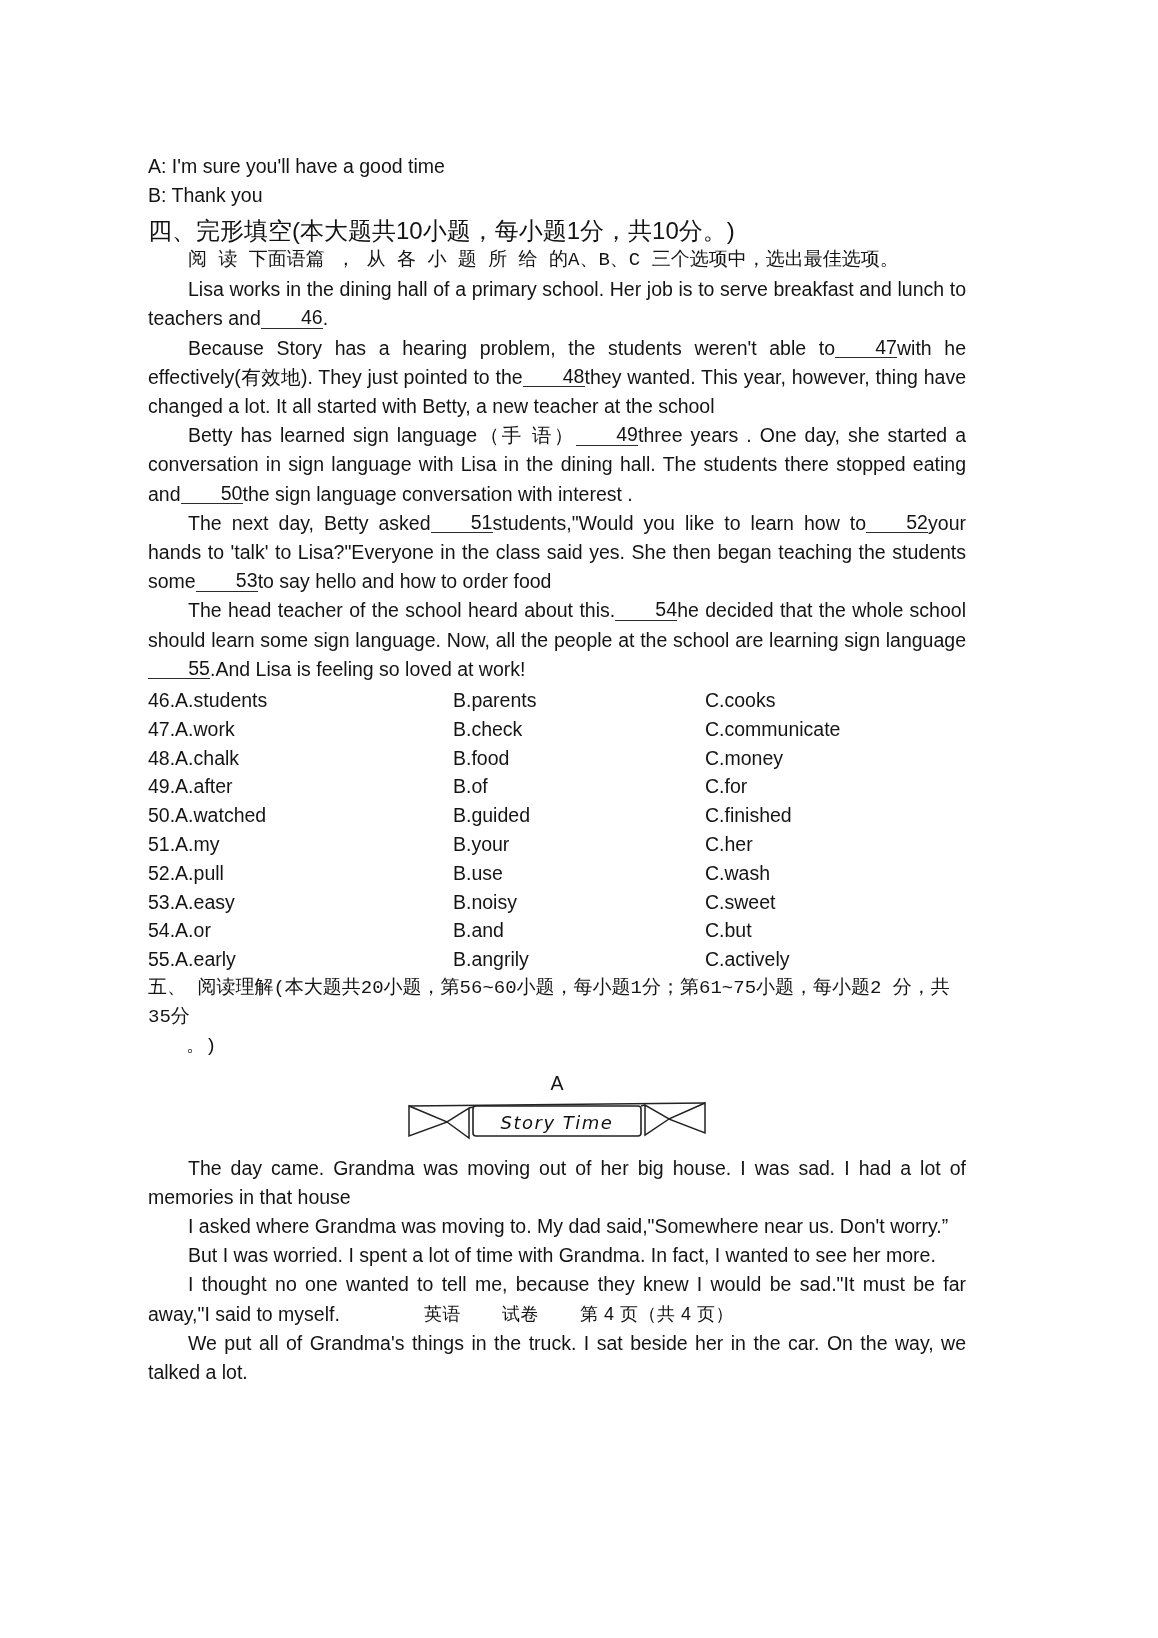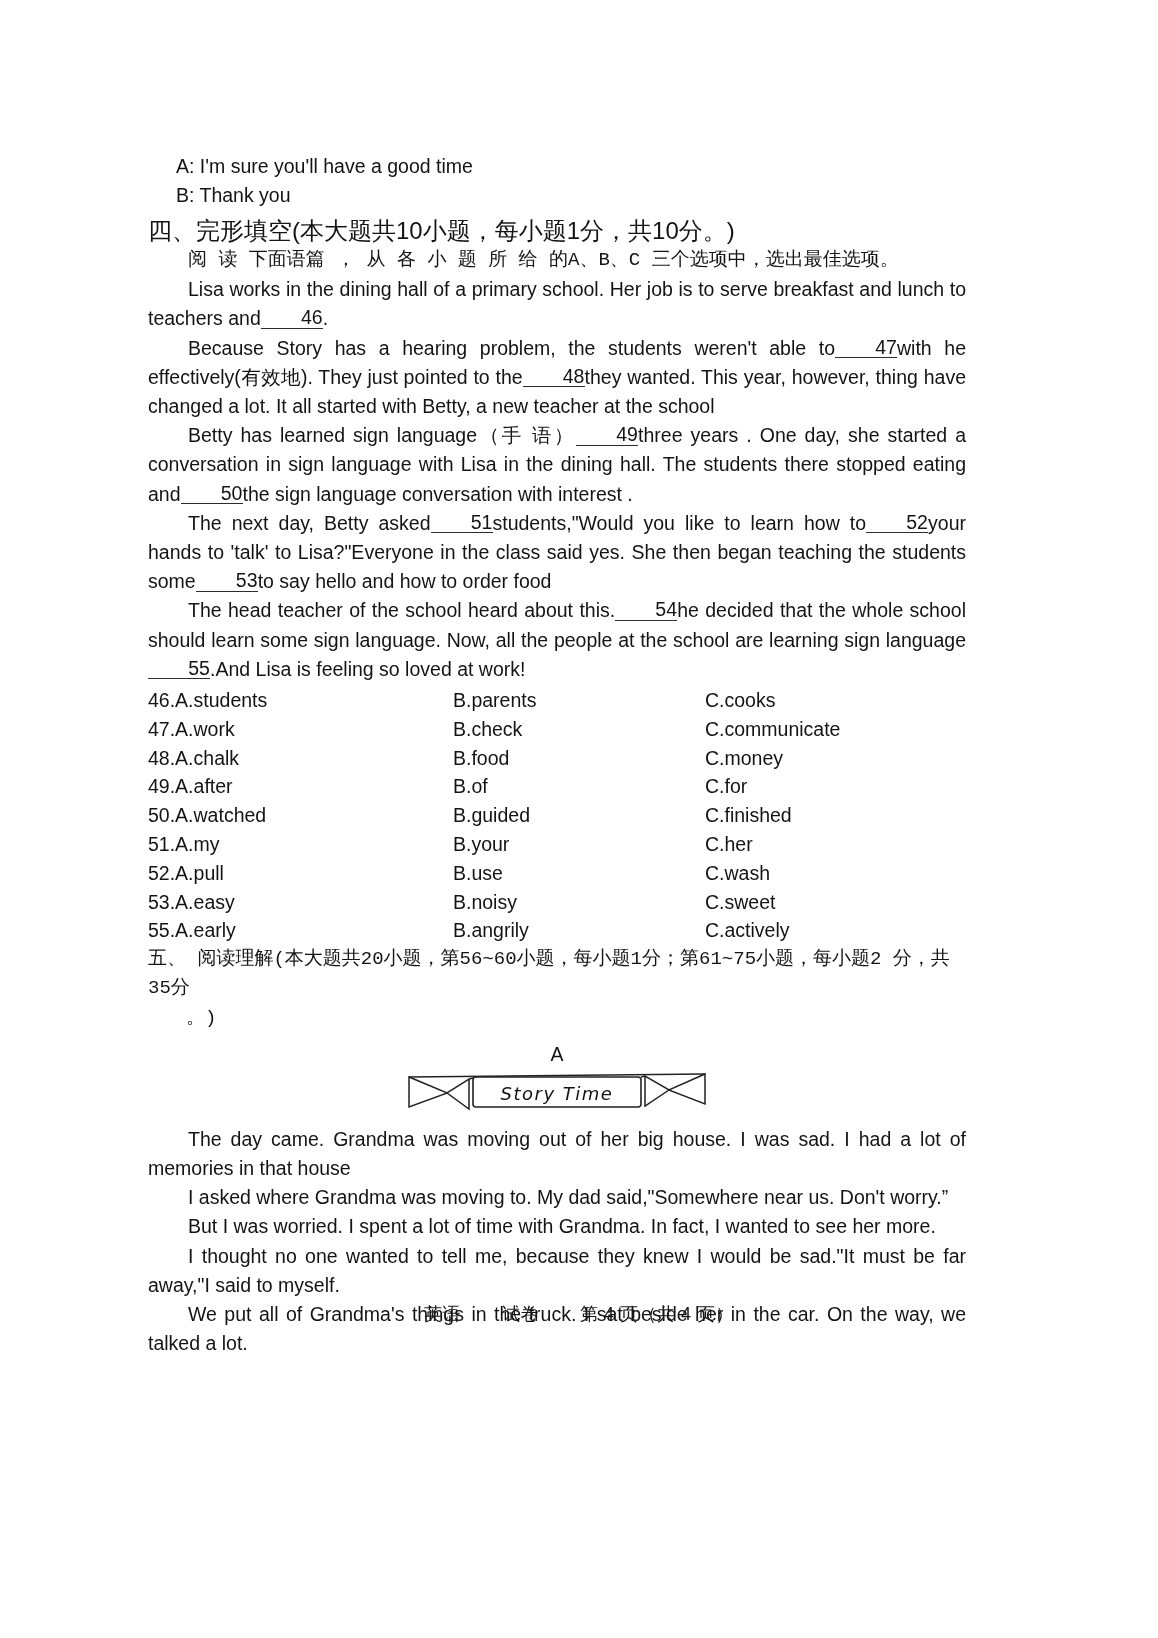--- a/index.html
+++ b/index.html
@@ -25,21 +25,20 @@
   .content {
     position: absolute;
     left: 148px;
     top: 152px;
     width: 818px;
   }
   .line {
     font-size: 19.5px;
     line-height: 29px;
     white-space: pre-wrap;
-    margin-left: 28px;
   }
   .para {
     font-size: 19.5px;
     line-height: 29.2px;
     text-align: justify;
     text-justify: inter-word;
     margin: 0;
   }
   .indent {
     text-indent: 40px;
@@ -167,20 +166,25 @@
       </div>
       <div class="opt-row">
         <span class="opt-a">52.A.pull</span>
         <span class="opt-b">B.use</span>
         <span class="opt-c">C.wash</span>
       </div>
       <div class="opt-row">
         <span class="opt-a">53.A.easy</span>
         <span class="opt-b">B.noisy</span>
         <span class="opt-c">C.sweet</span>
+      </div>
+      <div class="opt-row">
+        <span class="opt-a">54.A.or</span>
+        <span class="opt-b">B.and</span>
+        <span class="opt-c">C.but</span>
       </div>
       <div class="opt-row">
         <span class="opt-a">55.A.early</span>
         <span class="opt-b">B.angrily</span>
         <span class="opt-c">C.actively</span>
       </div>
     </div>
 
     <div class="cn">五、 阅读理解(本大题共20小题，第56~60小题，每小题1分；第61~75小题，每小题2 分，共35分</div>
     <div class="cn" style="padding-left:38px;">。)</div>

